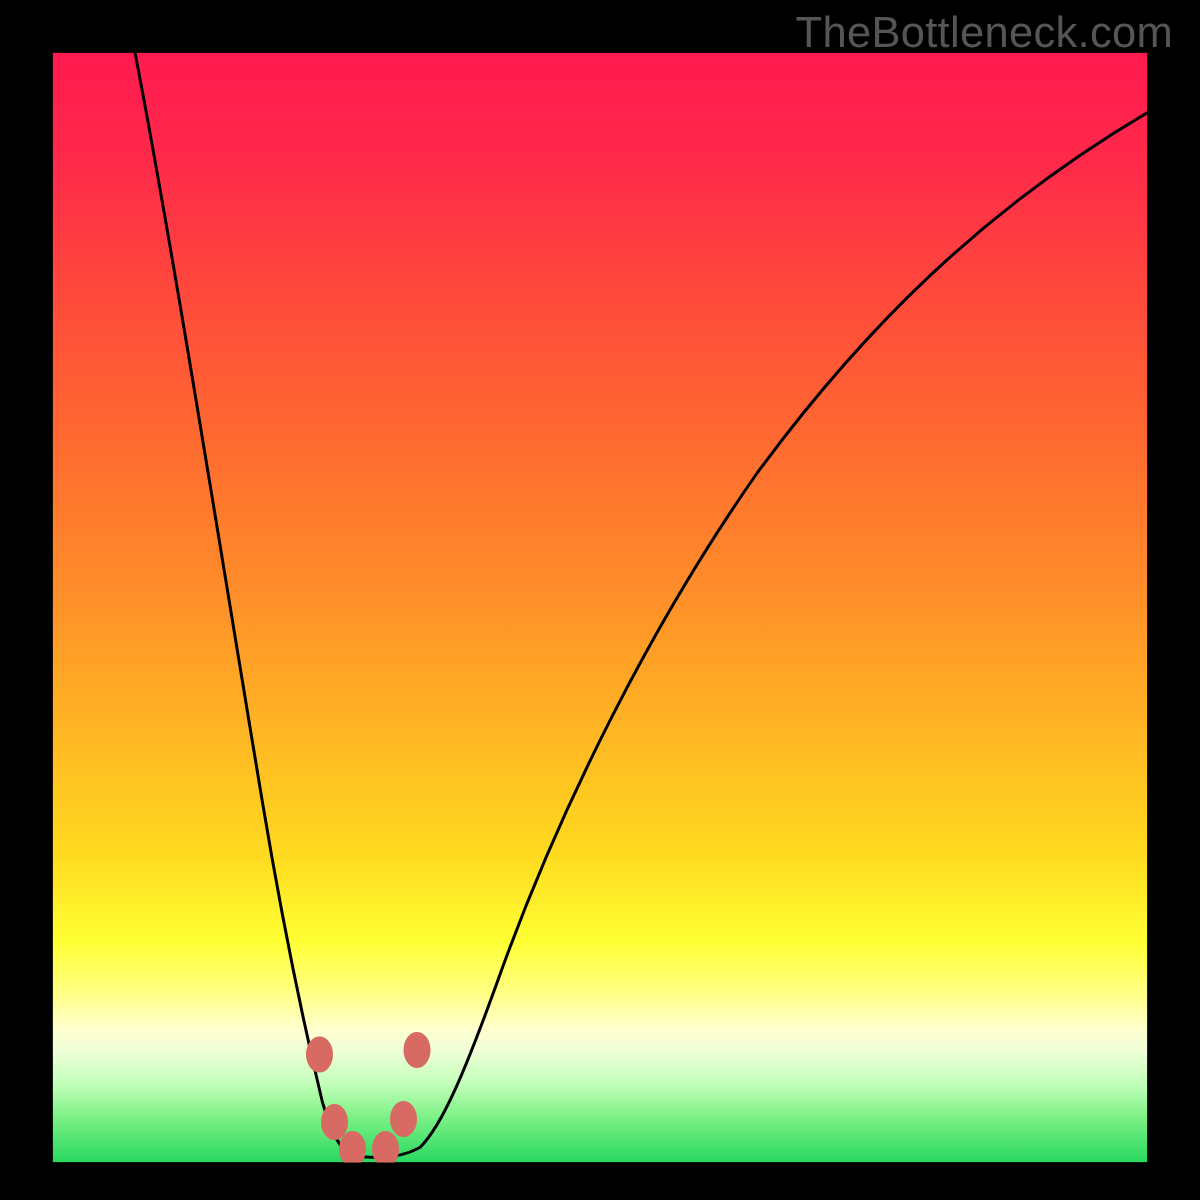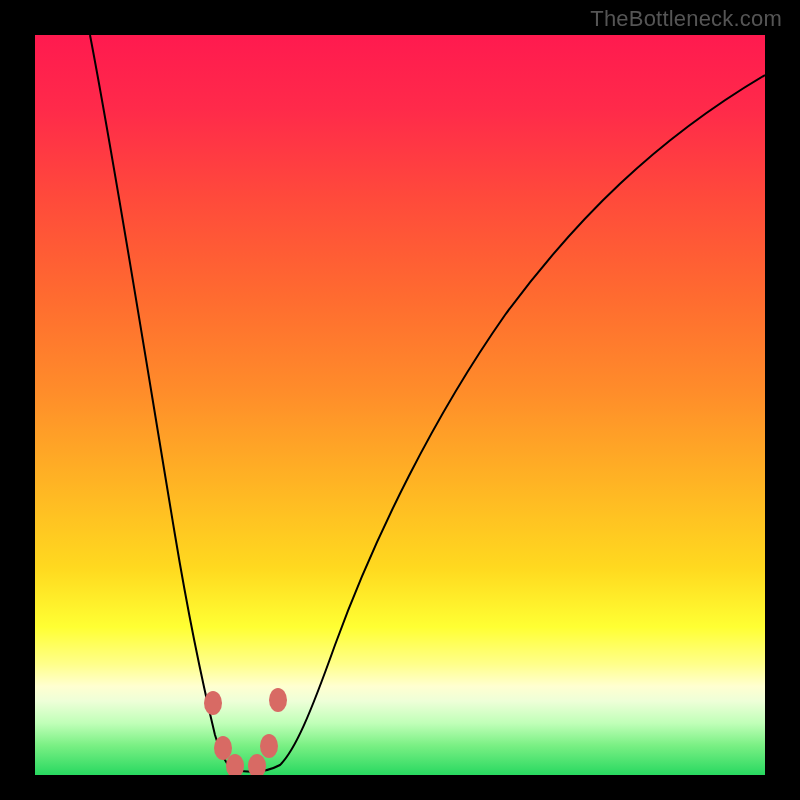--- a/index.html
+++ b/index.html
@@ -11,21 +11,21 @@
     width: 800px;
     height: 800px;
     background: #000;
     position: relative;
   }
   .watermark {
     position: absolute;
     top: 6px;
     right: 18px;
     font-family: Arial, Helvetica, sans-serif;
-    font-size: 22px;
+    font-size: 29px;
     color: #555;
     font-weight: 500;
     letter-spacing: 0.2px;
   }
   .plot-area {
     position: absolute;
     left: 35px;
     top: 35px;
     width: 730px;
     height: 740px;

